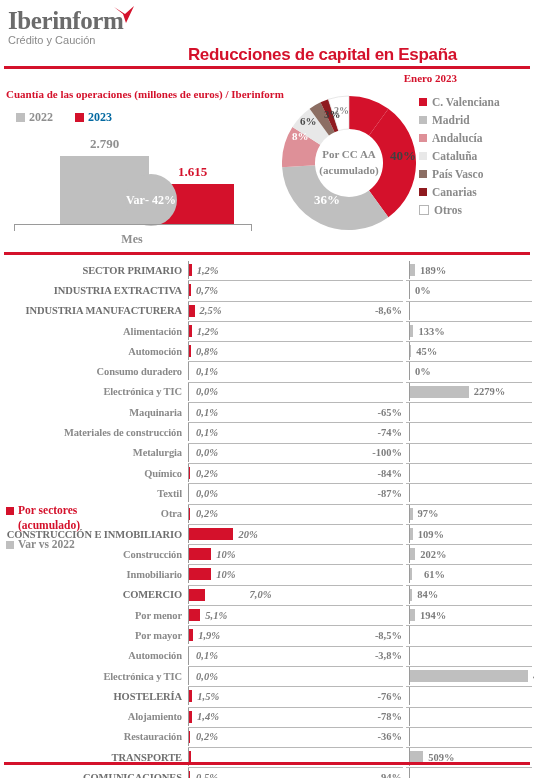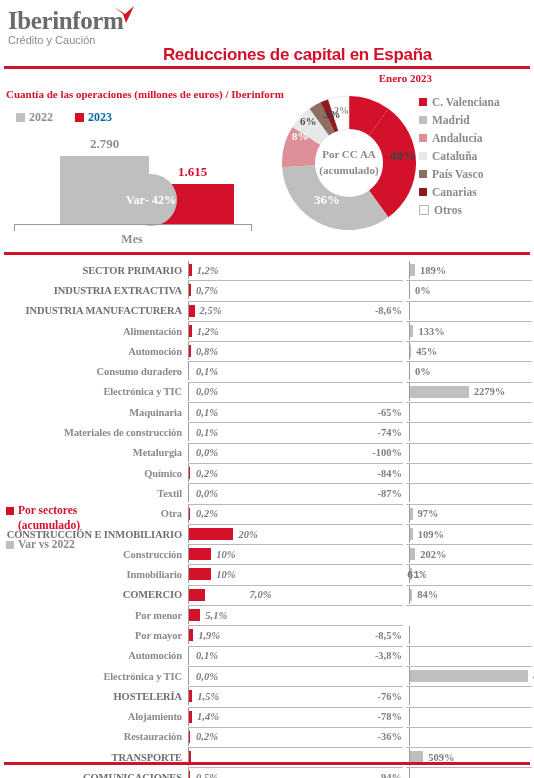--- a/index.html
+++ b/index.html
@@ -4,21 +4,21 @@
 <style>
   html,body{margin:0;padding:0;}
   body{
     width:534px;height:778px;
     background:#ffffff;
     font-family:"Liberation Serif", serif;
     color:#808080;
     overflow:hidden;
     position:relative;
   }
-  .wrap{position:relative;width:438px;height:778px;}
+  .wrap{position:relative;width:438px;height:778px;padding-left:25px;}
 
   
   .logo{position:absolute;left:8px;top:8px;}
   .logo-main{font-family:"Liberation Serif",serif;font-weight:bold;font-size:25px;color:#6b6b6b;letter-spacing:-0.4px;line-height:25px;}
   .logo-sub{font-family:"Liberation Sans",sans-serif;font-size:11px;color:#8a8a8a;line-height:13px;margin-top:1px;}
   .logo-mark{position:absolute;left:113px;top:6px;width:22px;height:18px;}
 
   .main-title{
     position:absolute;right:6px;top:45px;
     font-family:"Liberation Sans",sans-serif;
@@ -422,21 +422,21 @@
       <div class="row">
         <div class="rlabel">Inmobiliario</div>
         <div class="panelA">
           <div class="axis"></div>
           <div class="barR" style="width: 22.2px;"></div>
           <div class="valR" style="left: 28.2px;">10%</div>
         </div>
         <div class="panelB">
           <div class="axis"></div>
           <div class="barG" style="width: 1.6px;"></div>
-          <div class="valG" style="left: 1px; font-family: Liberation Mono, monospace;">61%</div>
+          <div class="valG" style="left: 18px;">61%</div>
         </div>
       </div>
       <div class="row major">
         <div class="rlabel">COMERCIO</div>
         <div class="panelA">
           <div class="axis"></div>
           <div class="barR" style="width: 15.5px;"></div>
           <div class="valR" style="left: 21.54px; margin-left: 40px;">7,0%</div>
         </div>
         <div class="panelB">
@@ -445,20 +445,25 @@
           <div class="valG" style="left: 11.1672px;">84%</div>
         </div>
       </div>
       <div class="row">
         <div class="rlabel">Por menor</div>
         <div class="panelA">
           <div class="axis"></div>
           <div class="barR" style="width: 11.3px;"></div>
           <div class="valR" style="left: 17.322px;">5,1%</div>
         </div>
+        <div class="panelB">
+          <div class="axis"></div>
+          <div class="barG" style="width: 5px;"></div>
+          <div class="valG" style="left: 14.0052px;">194%</div>
+        </div>
       </div>
       <div class="row">
         <div class="rlabel">Por mayor</div>
         <div class="panelA">
           <div class="axis"></div>
           <div class="barR" style="width: 4.2px;"></div>
           <div class="valR" style="left: 10.218px;">1,9%</div>
         </div>
         <div class="negwrap">-8,5%</div>
         <div class="panelB">

